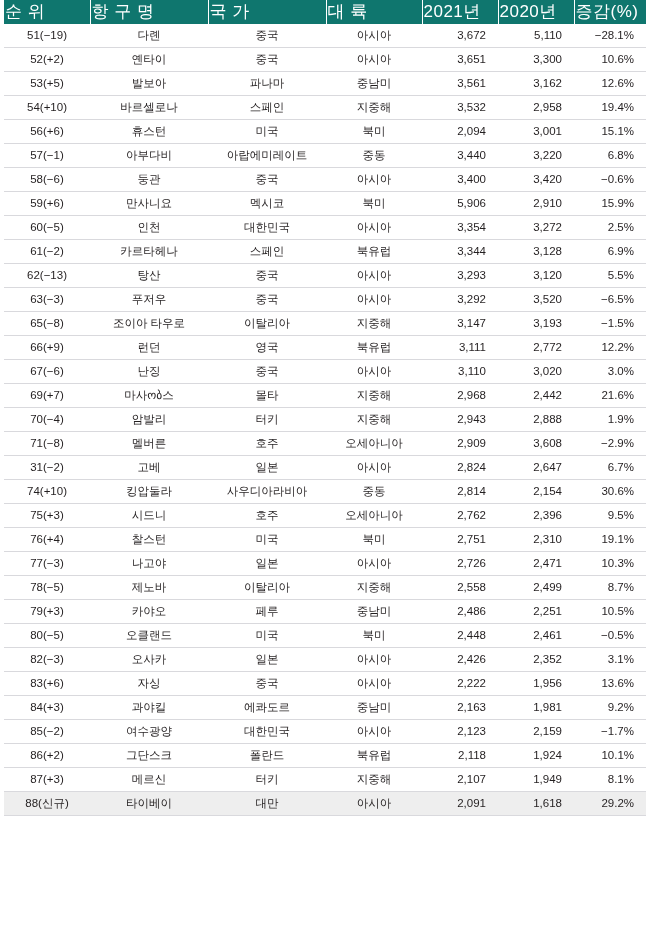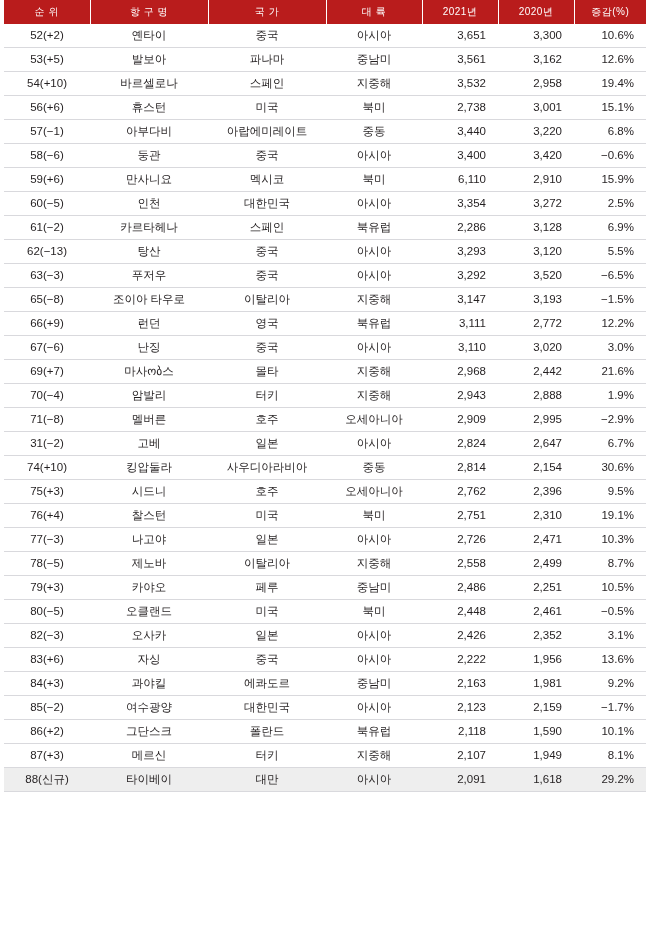--- a/index.html
+++ b/index.html
@@ -19,27 +19,27 @@
     box-sizing: border-box;
     padding: 0 4px;
   }
   table.port-table {
     border-collapse: collapse;
     width: 642px;
     margin: 0 auto;
     table-layout: fixed;
   }
   table.port-table th {
-    background: #b91c1c;
+    background: #0f766e;
     color: #ffffff;
     font-weight: normal;
-    font-size: 10px;
+    font-size: 17px;
     height: 22px;
     line-height: 22px;
-    text-align: center;
+    text-align: left;
     border-right: 1px solid #ffffff;
     letter-spacing: 0.5px;
   }
   table.port-table th:last-child {
     border-right: none;
   }
   table.port-table td {
     font-size: 11.5px;
     height: 21px;
     line-height: 21px;
@@ -87,20 +87,29 @@
         <th>항 구 명</th>
         <th>국 가</th>
         <th>대 륙</th>
         <th>2021년</th>
         <th>2020년</th>
         <th>증감(%)</th>
       </tr>
     </thead>
     <tbody id="table-body">
         <tr>
+          <td>51(−19)</td>
+          <td>다롄</td>
+          <td>중국</td>
+          <td>아시아</td>
+          <td class="num">3,672</td>
+          <td class="num">5,110</td>
+          <td class="num">−28.1%</td>
+        </tr>
+        <tr>
           <td>52(+2)</td>
           <td>옌타이</td>
           <td>중국</td>
           <td>아시아</td>
           <td class="num">3,651</td>
           <td class="num">3,300</td>
           <td class="num">10.6%</td>
         </tr>
         <tr>
           <td>53(+5)</td>
@@ -118,21 +127,21 @@
           <td>지중해</td>
           <td class="num">3,532</td>
           <td class="num">2,958</td>
           <td class="num">19.4%</td>
         </tr>
         <tr>
           <td>56(+6)</td>
           <td>휴스턴</td>
           <td>미국</td>
           <td>북미</td>
-          <td class="num">2,738</td>
+          <td class="num">2,094</td>
           <td class="num">3,001</td>
           <td class="num">15.1%</td>
         </tr>
         <tr>
           <td>57(−1)</td>
           <td>아부다비</td>
           <td>아랍에미레이트</td>
           <td>중동</td>
           <td class="num">3,440</td>
           <td class="num">3,220</td>
@@ -145,39 +154,39 @@
           <td>아시아</td>
           <td class="num">3,400</td>
           <td class="num">3,420</td>
           <td class="num">−0.6%</td>
         </tr>
         <tr>
           <td>59(+6)</td>
           <td>만사니요</td>
           <td>멕시코</td>
           <td>북미</td>
-          <td class="num">6,110</td>
+          <td class="num">5,906</td>
           <td class="num">2,910</td>
           <td class="num">15.9%</td>
         </tr>
         <tr>
           <td>60(−5)</td>
           <td>인천</td>
           <td>대한민국</td>
           <td>아시아</td>
           <td class="num">3,354</td>
           <td class="num">3,272</td>
           <td class="num">2.5%</td>
         </tr>
         <tr>
           <td>61(−2)</td>
           <td>카르타헤나</td>
           <td>스페인</td>
           <td>북유럽</td>
-          <td class="num">2,286</td>
+          <td class="num">3,344</td>
           <td class="num">3,128</td>
           <td class="num">6.9%</td>
         </tr>
         <tr>
           <td>62(−13)</td>
           <td>탕산</td>
           <td>중국</td>
           <td>아시아</td>
           <td class="num">3,293</td>
           <td class="num">3,120</td>
@@ -236,21 +245,21 @@
           <td class="num">2,943</td>
           <td class="num">2,888</td>
           <td class="num">1.9%</td>
         </tr>
         <tr>
           <td>71(−8)</td>
           <td>멜버른</td>
           <td>호주</td>
           <td>오세아니아</td>
           <td class="num">2,909</td>
-          <td class="num">2,995</td>
+          <td class="num">3,608</td>
           <td class="num">−2.9%</td>
         </tr>
         <tr>
           <td>31(−2)</td>
           <td>고베</td>
           <td>일본</td>
           <td>아시아</td>
           <td class="num">2,824</td>
           <td class="num">2,647</td>
           <td class="num">6.7%</td>
@@ -353,21 +362,21 @@
           <td class="num">2,123</td>
           <td class="num">2,159</td>
           <td class="num">−1.7%</td>
         </tr>
         <tr>
           <td>86(+2)</td>
           <td>그단스크</td>
           <td>폴란드</td>
           <td>북유럽</td>
           <td class="num">2,118</td>
-          <td class="num">1,590</td>
+          <td class="num">1,924</td>
           <td class="num">10.1%</td>
         </tr>
         <tr>
           <td>87(+3)</td>
           <td>메르신</td>
           <td>터키</td>
           <td>지중해</td>
           <td class="num">2,107</td>
           <td class="num">1,949</td>
           <td class="num">8.1%</td>

